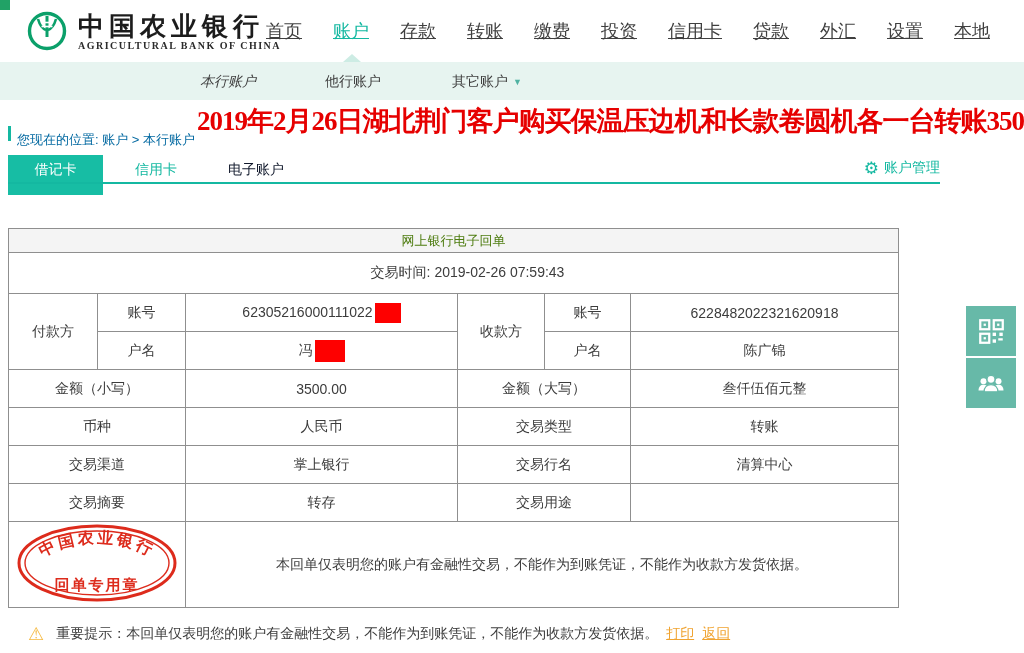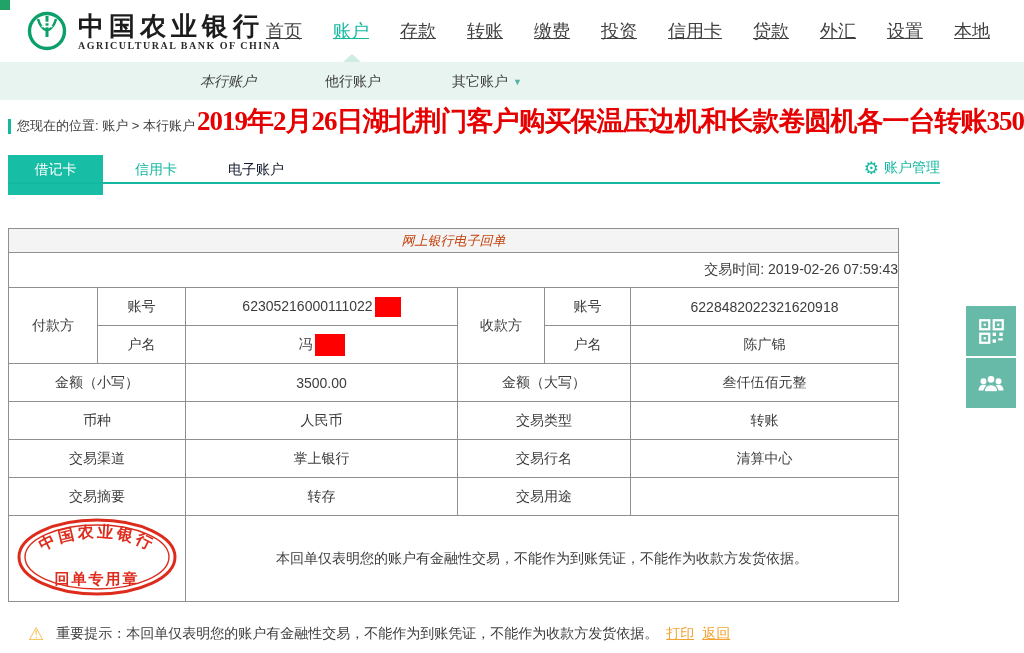--- a/index.html
+++ b/index.html
@@ -21,41 +21,41 @@
   
   .subnav { position:absolute; left:0; top:62px; width:1024px; height:38px; background:#e7f4f0; }
   .subnav-tri { position:absolute; left:343px; top:-8px; width:0; height:0;
     border-left:9px solid transparent; border-right:9px solid transparent; border-bottom:8px solid #cdece4; }
   .subnav-item { position:absolute; top:11px; font-size:14px; color:#3f3f3f; cursor:pointer; }
   .sn-caret { font-size:9px; color:#50b2a2; margin-left:5px; vertical-align:1px; }
 
   
   .breadcrumb { position:absolute; left:8px; top:117px; display:flex; align-items:center; }
   .crumb-bar { width:3px; height:15px; background:#14b8a1; margin-right:6px; }
-  .crumb-text { font-size:13px; color:#404040; }
+  .crumb-text { font-size:13px; color:#0369a1;margin-top:14px; }
   .annotation { position:absolute; left:197px; top:103px; font-size:27px; font-weight:bold; color:#e60000;
     font-family:"Liberation Serif","DejaVu Serif",serif; white-space:nowrap; letter-spacing:-1px; }
 
   
   .tabs { position:absolute; left:8px; top:155px; width:932px; height:28px; }
   .tab-underline { position:absolute; left:0; top:27px; width:932px; height:2px; background:#14b8a1; }
   .tab { position:absolute; top:0; font-size:14px; cursor:pointer; }
   .tab.active { left:0; width:95px; height:40px; background:#17bda4; color:#fff; text-align:center; line-height:28px; }
   .tab.t2 { left:127px; color:#14b8a1; line-height:28px; }
   .tab.t3 { left:220px; color:#0f172a; line-height:28px; }
   .manage { position:absolute; right:0; top:4px; display:flex; align-items:center; gap:5px; color:#14b8a1; font-size:14px; cursor:pointer; }
   .gear-glyph { font-size:17px; line-height:17px; color:#14b8a1; }
 
   
   .receipt { position:absolute; left:8px; top:228px; }
   table.rt { border-collapse:collapse; table-layout:fixed; width:890px; font-size:14px; color:#3c3c3c; }
   table.rt td { border:1px solid #8f8f8f; text-align:center; overflow:hidden; }
   table.rt { border:1px solid #6d6d6d; }
-  .rt .cap { height:24px; background:#f4f4f4; font-size:13px; color:#c2410c;font-style:italic; }
-  .rt .time { height:35px; text-align:right; padding-left:28px; }
+  .rt .cap { height:24px; background:#f4f4f4; font-size:13px; color:#4d7c0f; }
+  .rt .time { height:41px; text-align:center; padding-left:28px; }
   .rt .r { height:38px; }
   .rt .stamp-row { height:85px; }
   .redact { display:inline-block; width:26px; height:20px; background:#fe0000; vertical-align:middle; margin-left:2px; }
   .redact.name { width:30px; height:22px; }
 
   
   .tip { position:absolute; left:28px; top:625px; display:flex; align-items:center; font-size:14px; color:#3c3c3c; }
   .warn-glyph { color:#f5b83d; font-size:18px; margin-right:12px; line-height:18px; }
   .tip a { color:#f0a330; text-decoration:underline; margin-left:8px; cursor:pointer;text-align:right; }
 

